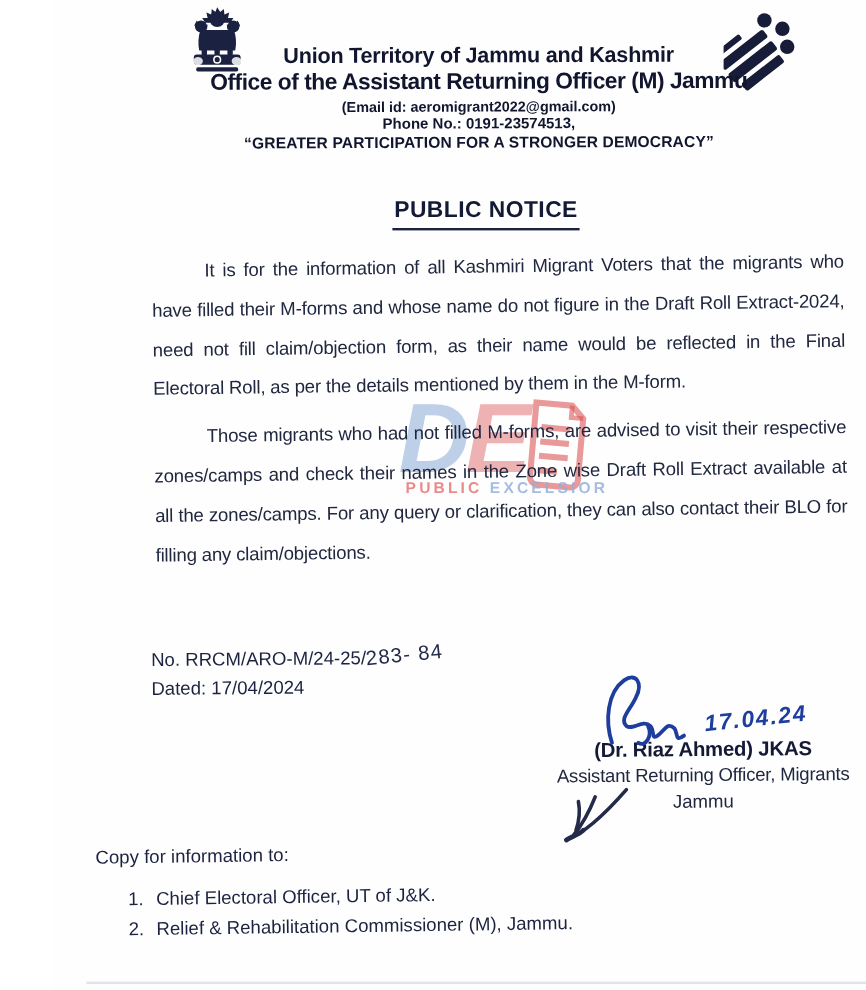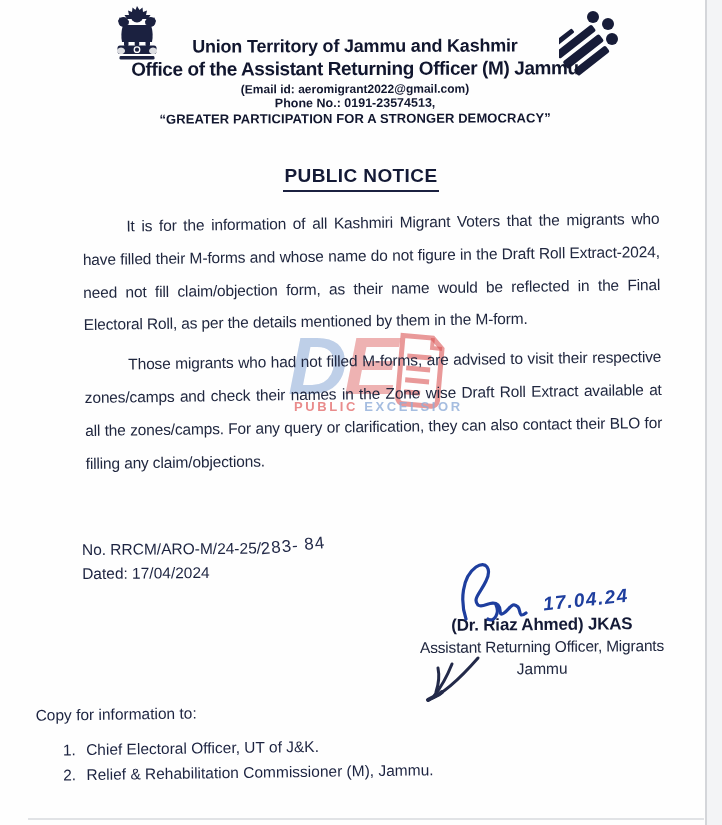--- a/index.html
+++ b/index.html
@@ -2,21 +2,21 @@
 <html><head>
 <meta charset="utf-8">
 <style>
   html,body{margin:0;padding:0;}
   body{
     width:722px;height:825px;position:relative;overflow:hidden;
     background:#ffffff;
     font-family:"Liberation Sans", sans-serif;
     color:#1d2440;
   }
-  .page{position:absolute;inset:0;background:#fefefe;}
+  .page{position:absolute;inset:0;background:#fefefe;margin-left:44px;}
   
   .scan-right-band{position:absolute;top:0;left:707px;width:15px;height:825px;background:#f3f4f6;}
   .scan-right-line{position:absolute;top:0;left:705px;width:2px;height:825px;background:#c9ccd1;opacity:.8;}
   .scan-bottom-line{position:absolute;left:28px;top:818px;width:676px;height:2px;background:#d7dade;opacity:.75;}
 
   
   .emblem{position:absolute;left:110px;top:3px;width:54px;height:60px;}
   .eci-logo{position:absolute;left:559px;top:8px;width:70px;height:72px;}
   .header-text{
     position:absolute;left:0;top:35px;width:710px;text-align:center;

